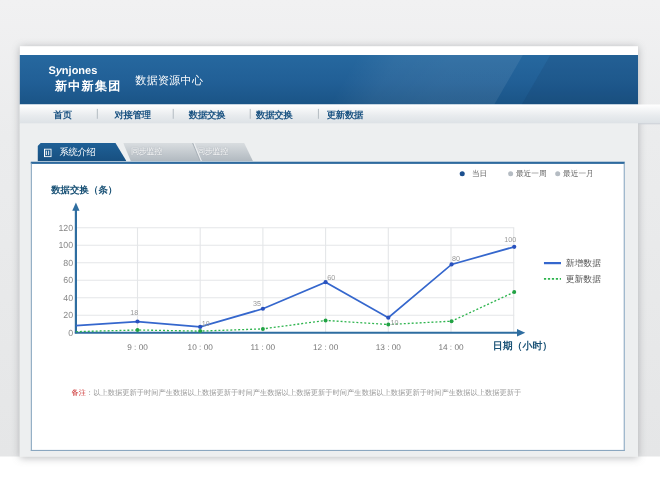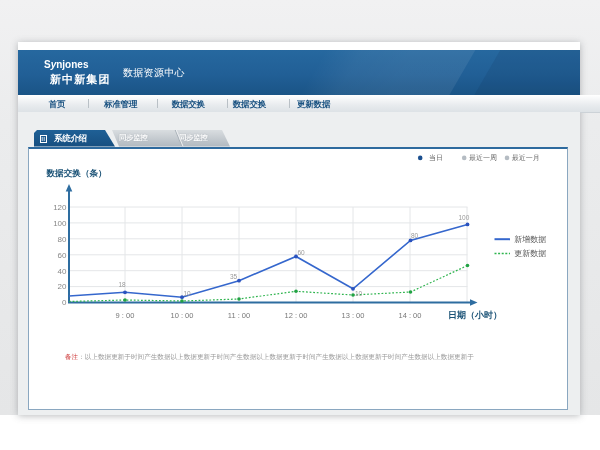--- a/index.html
+++ b/index.html
@@ -32,26 +32,26 @@
        border-bottom:1px solid #ccd2d7;
        font-size:8.5px;font-weight:bold;color:#1b5382;}
   .nav i{position:absolute;top:4px;width:1px;height:9px;background:#b9c0c6;}
   .nav b{position:absolute;top:4px;white-space:nowrap;letter-spacing:-0.2px;}
   
   .graybody{position:absolute;left:0;top:70px;width:562px;height:303px;background:#edeff0;}
   
   .tab1{position:absolute;left:16px;top:88px;width:81px;height:16.5px;
        background:linear-gradient(180deg,#1f6096,#174f80);
        clip-path:polygon(0 3px,3px 0,71px 0,81px 16.5px,0 16.5px);
-       color:#fff;font-size:8.5px;font-weight:bold;line-height:16.5px;text-align:right;}
+       color:#fff;font-size:8.5px;font-weight:normal;line-height:16.5px;text-align:right;}
   .tab1 .txt{position:absolute;left:20px;top:0;letter-spacing:-0.3px;}
   .graytabs{position:absolute;left:94px;top:88px;width:118px;height:16.5px;
        background:linear-gradient(180deg,#d9dde0,#b0b8bf);
        clip-path:polygon(0 0,110px 0,118px 16.5px,7px 16.5px);
-       color:#fff;font-size:7.5px;font-weight:bold;line-height:16.5px;
+       color:#fff;font-size:7.5px;font-weight:normal;line-height:16.5px;
        text-shadow:0 0 1px rgba(110,120,130,.7);}
   .graytabs .t2{position:absolute;left:7px;top:0;letter-spacing:-0.4px;}
   .graytabs .t3{position:absolute;left:67px;top:0;letter-spacing:-0.4px;}
   .panel{position:absolute;left:10px;top:105px;width:538px;height:260px;
        background:#fff;border:1px solid #8aa7c0;border-top:2px solid #2e6a9e;}
   
   .note{position:absolute;left:47px;top:310.5px;font-size:6.6px;color:#999;white-space:nowrap;}
   .note b{color:#cc3333;font-weight:normal;}
   .chartsvg{position:absolute;left:0;top:0;z-index:5;}
 </style>
@@ -64,21 +64,21 @@
     <div class="streak2"></div>
     <div class="logo">
       <div class="en">S<i style="font-style:italic">y</i>njones</div>
       <div class="cn">新中新集团</div>
     </div>
     <div class="apptitle">数据资源中心</div>
   </div>
   <div class="nav">
     <b style="left:30.7px">首页</b>
       <i style="left:70px"></i>
-    <b style="left:86px">标准管理</b>
+    <b style="left:86px">对接管理</b>
       <i style="left:139px"></i>
     <b style="left:153.7px">数据交换</b>
       <i style="left:208.5px"></i>
     <b style="left:214.8px">数据交换</b>
       <i style="left:270.8px"></i>
     <b style="left:279px">更新数据</b>
   </div>
   <div class="graybody"></div>
   <div class="tab1">
       <svg style="position:absolute;left:6px;top:4.5px" width="7" height="8" viewBox="0 0 7 8">

